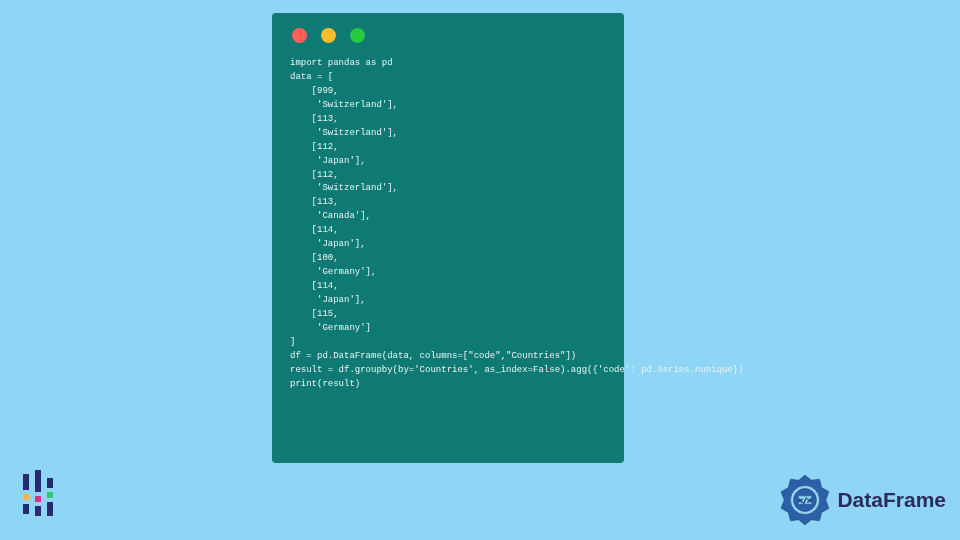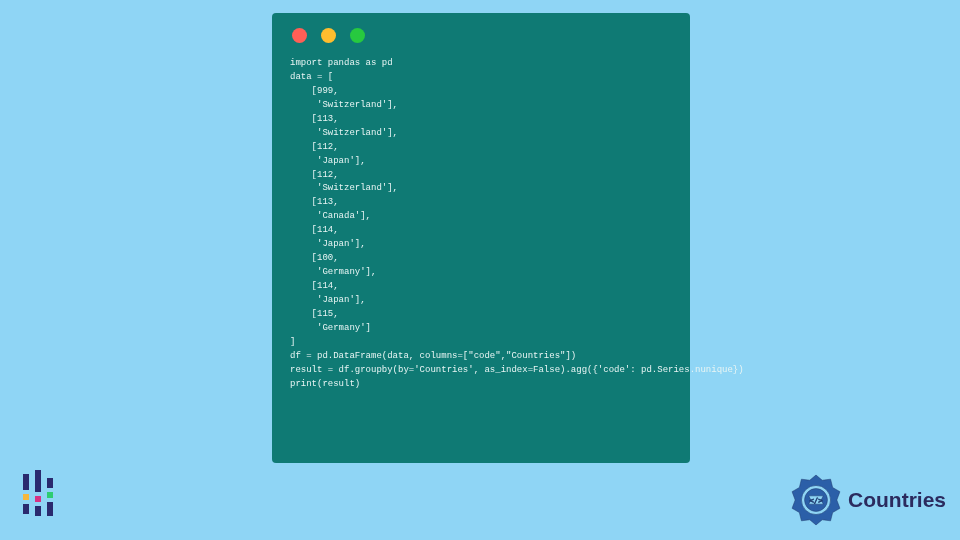--- a/index.html
+++ b/index.html
@@ -9,21 +9,21 @@
       background: #87ceeb;
       background: #8fd5f5;
       position: relative;
       font-family: Menlo, Consolas, "Courier New", monospace;
       overflow: hidden;
     }
     .code-window {
       position: absolute;
       left: 272px;
       top: 13px;
-      width: 418px;
+      width: 352px;
       height: 450px;
       background: #0f7a74;
       border-radius: 4px;
       padding: 15px 18px 18px 18px;
     }
     .traffic-lights {
       display: flex;
       gap: 14px;
       margin-bottom: 14px;
       margin-left: 2px;
@@ -124,14 +124,14 @@
     <svg width="52" height="52" viewBox="0 0 100 100">
       <g fill="#2b5fa8" stroke="#1e3a6e" stroke-width="1">
         <polygon points="50,2 62,12 78,10 82,26 96,34 90,50 96,66 82,74 78,90 62,88 50,98 38,88 22,90 18,74 4,66 10,50 4,34 18,26 22,10 38,12" fill="#2b5fa8"></polygon>
         <circle cx="50" cy="50" r="28" fill="#8fd5f5"></circle>
         <circle cx="50" cy="50" r="22" fill="#2b5fa8"></circle>
         <polygon points="36,42 64,42 60,50 64,58 36,58 40,50" fill="#8fd5f5"></polygon>
         <text x="50" y="55" text-anchor="middle" font-size="14" font-family="monospace" fill="#1e3a6e" font-weight="bold">&lt;/&gt;</text>
       </g>
     </svg>
   </div>
-  <span class="txt">Countries</span>
+  <span class="txt">DataFrame</span>
 </div>
 
 </body></html>

